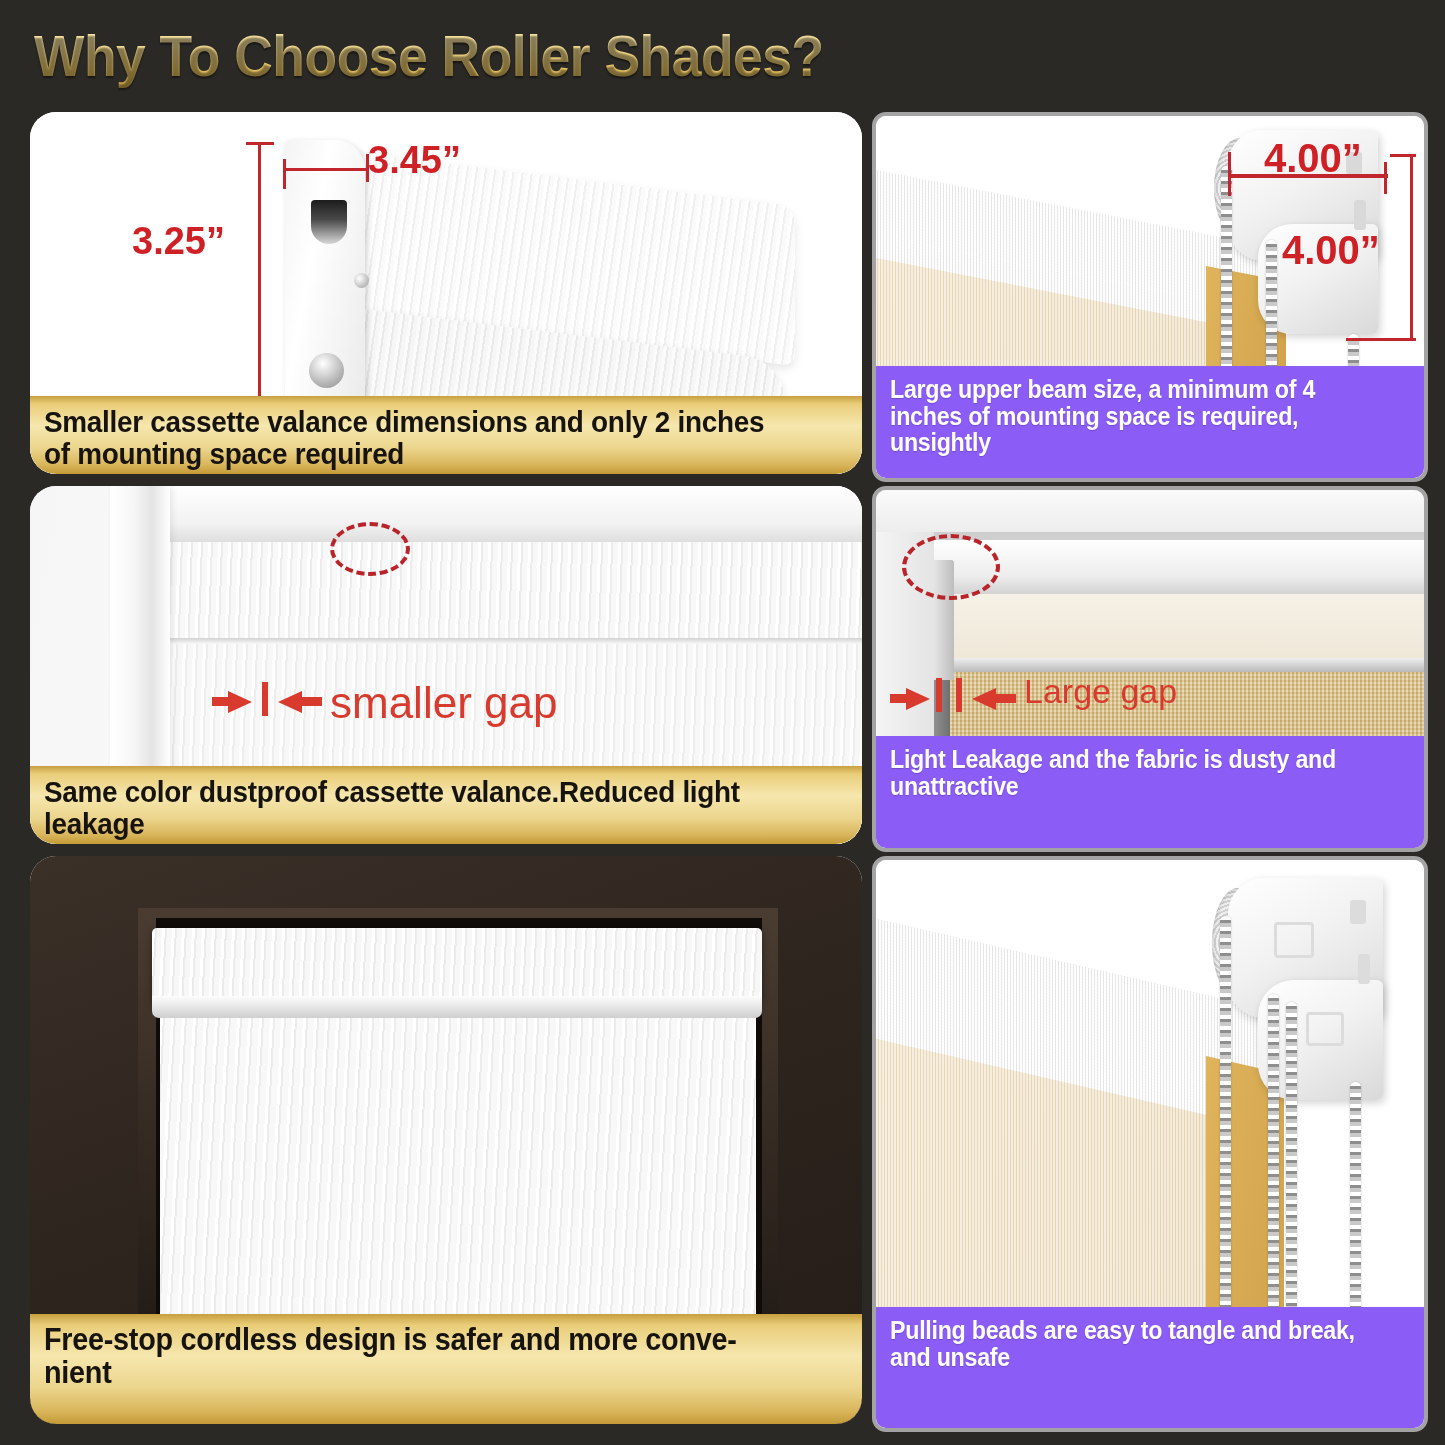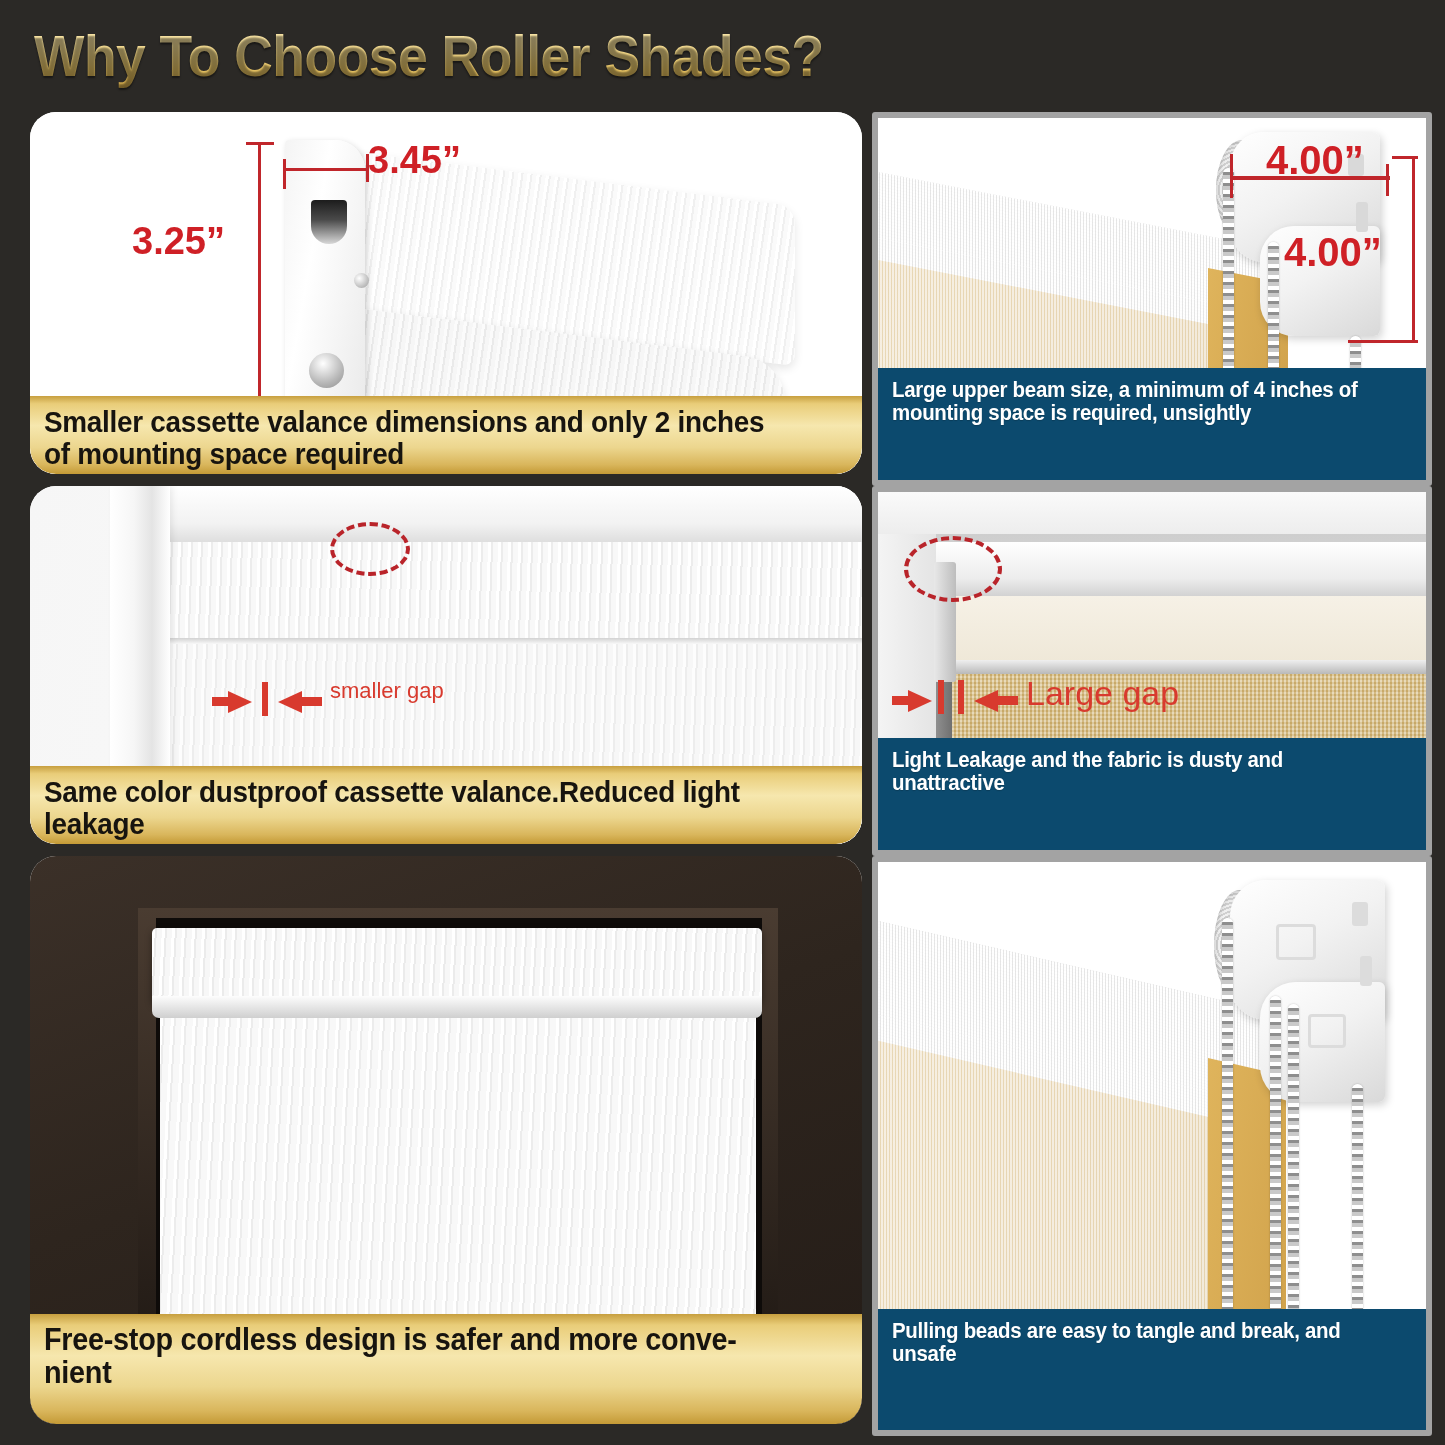--- a/index.html
+++ b/index.html
@@ -20,21 +20,21 @@
     -webkit-background-clip:text;background-clip:text;
     -webkit-text-fill-color:transparent;
     text-shadow:0 2px 2px rgba(0,0,0,.45);
     white-space:nowrap;
     transform:scaleX(.92);transform-origin:left center;
   }
   
   .grid{position:absolute;left:0;top:104px;width:1445px;height:1330px;}
   .panel{position:absolute;overflow:hidden;background:#fff;}
   .panel.left{left:30px;width:832px;border-radius:26px;}
-  .panel.right{left:872px;width:548px;border-radius:3px;border:6px solid #a3a3a3;}
+  .panel.right{left:872px;width:548px;border-radius:14px;border:4px solid #a3a3a3;}
   .r1{top:8px;height:362px;}
   .r2{top:382px;height:358px;}
   .r3{top:752px;height:568px;}
   .photo{position:absolute;inset:0;overflow:hidden;}
 
   
   .cap{
     position:absolute;left:0;right:0;bottom:0;
     box-sizing:border-box;
     padding:10px 14px 12px 14px;
@@ -43,23 +43,23 @@
     letter-spacing:-0.3px;
   }
   .cap span{display:block;transform:scaleX(.93);transform-origin:left center;}
   .cap-gold{
     background:linear-gradient(180deg,#c79f3f 0%,#e9cd79 10%,#f6e7ae 38%,#ecd68e 66%,#d9b65c 88%,#c49a36 100%);
     color:#17140f;
     font-size:30px;
     border-bottom-left-radius:26px;border-bottom-right-radius:26px;
   }
   .cap-gray{
-    background:#0c4a6e;
+    background:#8b5cf6;
     color:#ffffff;
-    font-size:22px;
+    font-size:25px;
     text-shadow:0 1px 1px rgba(0,0,0,.18);
   }
   .cap-gold.tall{height:78px;}
   .cap-gray.tall{height:112px;}
   .cap-gray.tall3{height:112px;}
   .cap-gold.big{height:110px;font-size:31px;}
   .cap-gray.big{height:121px;}
 
   
   .dim-label{position:absolute;color:#cf2026;font-weight:bold;white-space:nowrap;
@@ -244,21 +244,21 @@
       <div class="p3-fab"></div>
       <div class="p3-edge"></div>
       <div class="p3-frame"></div>
       <div class="dashed-ellipse" style="left:300px;top:36px;width:72px;height:46px;"></div>
 
       <div style="position:absolute;left:198px;top:205px;width:0;height:0;border-top:11px solid transparent;border-bottom:11px solid transparent;border-left:24px solid #d83a2e;"></div>
       <div style="position:absolute;left:182px;top:211px;width:22px;height:9px;background:#d83a2e;"></div>
       <div style="position:absolute;left:232px;top:196px;width:6px;height:34px;background:#d83a2e;"></div>
       <div style="position:absolute;left:248px;top:205px;width:0;height:0;border-top:11px solid transparent;border-bottom:11px solid transparent;border-right:24px solid #d83a2e;"></div>
       <div style="position:absolute;left:270px;top:211px;width:22px;height:9px;background:#d83a2e;"></div>
-      <div class="gap-label" style="left:300px;top:192px;font-size:22px;">smaller gap</div>
+      <div class="gap-label" style="left:300px;top:192px;font-size:44px;">smaller gap</div>
     </div>
     <div class="cap cap-gold tall">
       <span>Same color dustproof cassette valance.Reduced light leakage</span>
     </div>
   </div>
 
   <div class="panel left r3">
     <div class="photo">
       <div class="p5-wall"></div>
       <div class="p5-recess"></div>

